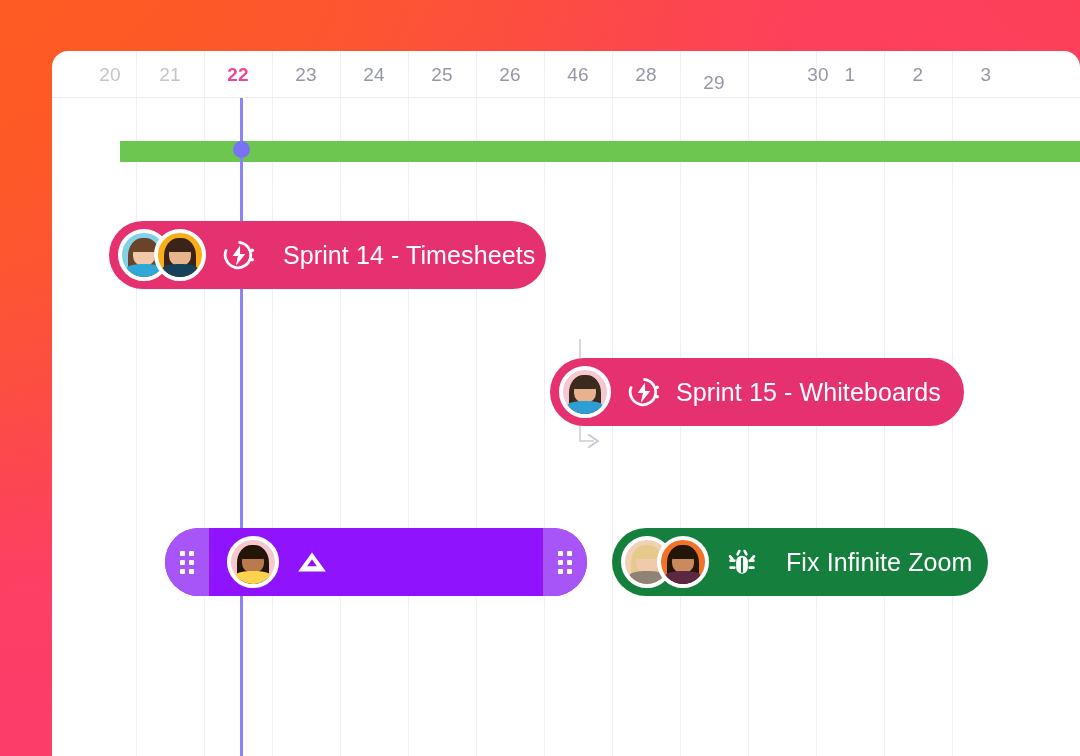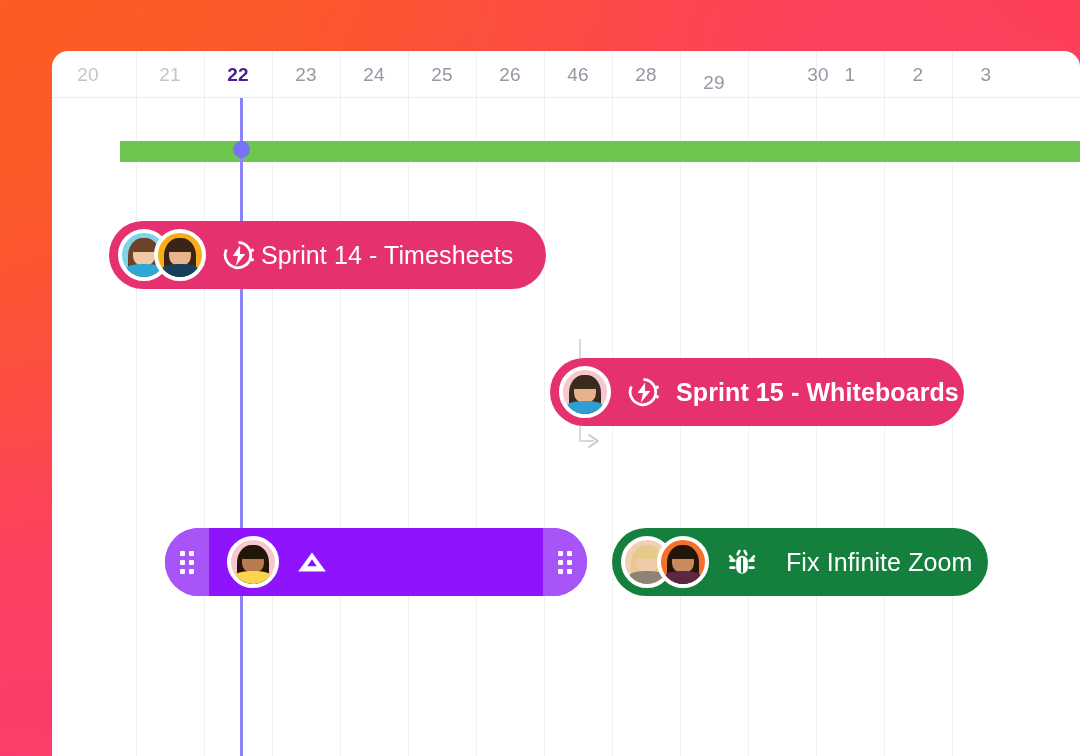--- a/index.html
+++ b/index.html
@@ -41,21 +41,21 @@
   #header {
     position:absolute; left:0; top:0; right:0; height:47px;
     border-bottom:1px solid #EDEDF1;
   }
   .day {
     position:absolute; top:0; height:47px;
     display:flex; align-items:center; justify-content:center;
     font-size:19px; color:#9597A3; letter-spacing:.2px;
   }
   .day.dim { color:#C3C5CE; }
-  .day.today { color:#4c1d95; font-weight:700; }
+  .day.today { color:#ec4899; font-weight:700; }
 
   
   #today-line {
     position:absolute; top:47px; bottom:0;
     width:3px; background:#8B84F7;
     left:188px;
   }
   #today-dot {
     position:absolute; left:181px; top:90px;
     width:17px; height:17px; border-radius:50%;
@@ -132,21 +132,21 @@
       <div class="vline" style="left: 492px;"></div>
       <div class="vline" style="left: 560px;"></div>
       <div class="vline" style="left: 628px;"></div>
       <div class="vline" style="left: 696px;"></div>
       <div class="vline" style="left: 764px;"></div>
       <div class="vline" style="left: 832px;"></div>
       <div class="vline" style="left: 900px;"></div>
     </div>
 
   <div id="header">
-      <div class="day dim" style="left: 2px; width: 68px;">20</div>
+      <div class="day dim" style="left: 24px; width: 68px;">20</div>
       <div class="day dim" style="left: 84px; width: 68px;">21</div>
       <div class="day today" style="left: 152px; width: 68px;">22</div>
       <div class="day" style="left: 220px; width: 68px;">23</div>
       <div class="day" style="left: 288px; width: 68px;">24</div>
       <div class="day" style="left: 356px; width: 68px;">25</div>
       <div class="day" style="left: 424px; width: 68px;">26</div>
       <div class="day" style="left: 492px; width: 68px;">46</div>
       <div class="day" style="left: 560px; width: 68px;">28</div>
       <div class="day" style="left: 628px; width: 68px; margin-top: 8px;">29</div>
       <div class="day" style="left: 732px; width: 68px;">30</div>
@@ -185,21 +185,21 @@
       </div>
     </div>
     <span class="ticon" style="margin-left:16px;width:34px;height:34px;">
       <svg viewBox="0 0 32 32" width="34" height="34" fill="none">
         <circle cx="15" cy="16" r="12" stroke="#fff" stroke-width="2.6" stroke-dasharray="50 14" transform="rotate(-35 15 16)"></circle>
         <path d="M17 7 L10 17 h5 l-2 9 L22 15 h-5 z" fill="#fff"></path>
         <circle cx="28.4" cy="11.5" r="1.7" fill="#fff"></circle>
         <circle cx="28.4" cy="20.5" r="1.7" fill="#fff"></circle>
       </svg>
     </span>
-    <span class="bar-label" style="margin-left:5px;text-align:right;">Sprint 14 - Timesheets</span>
+    <span class="bar-label" style="margin-left:27px;text-align:right;">Sprint 14 - Timesheets</span>
   </div>
 
   <div class="bar" id="bar-sprint-15" style="left:498px; top:307px; width:414px; height:68px; background:#E5316F; padding-left:9px;">
     <div class="avatars">
       <div class="avatar" style="background:#F6C7CE;">
         <div class="face">
           <div class="hair-back" style="background:#3B2A1E;"></div>
           <div class="head" style="background:#E9B28E;"></div>
           <div class="hair-top" style="background:#3B2A1E;"></div>
           <div class="body" style="background:#2E9FD4;"></div>
@@ -207,21 +207,21 @@
       </div>
     </div>
     <span class="ticon" style="margin-left:16px;width:34px;height:34px;">
       <svg viewBox="0 0 32 32" width="34" height="34" fill="none">
         <circle cx="15" cy="16" r="12" stroke="#fff" stroke-width="2.6" stroke-dasharray="50 14" transform="rotate(-35 15 16)"></circle>
         <path d="M17 7 L10 17 h5 l-2 9 L22 15 h-5 z" fill="#fff"></path>
         <circle cx="28.4" cy="11.5" r="1.7" fill="#fff"></circle>
         <circle cx="28.4" cy="20.5" r="1.7" fill="#fff"></circle>
       </svg>
     </span>
-    <span class="bar-label" style="margin-left:15px;font-weight:bold;">Sprint 15 - Whiteboards</span>
+    <span class="bar-label" style="margin-left:15px;">Sprint 15 - Whiteboards</span>
   </div>
 
   <div class="bar" id="bar-time-formulas" style="left:113px; top:477px; width:422px; height:68px; background:#9013FE; padding:0;">
 
     <div class="handle left">
       <span class="dots">
         <i></i>
           <i></i>
           <i></i>
           <i></i>

